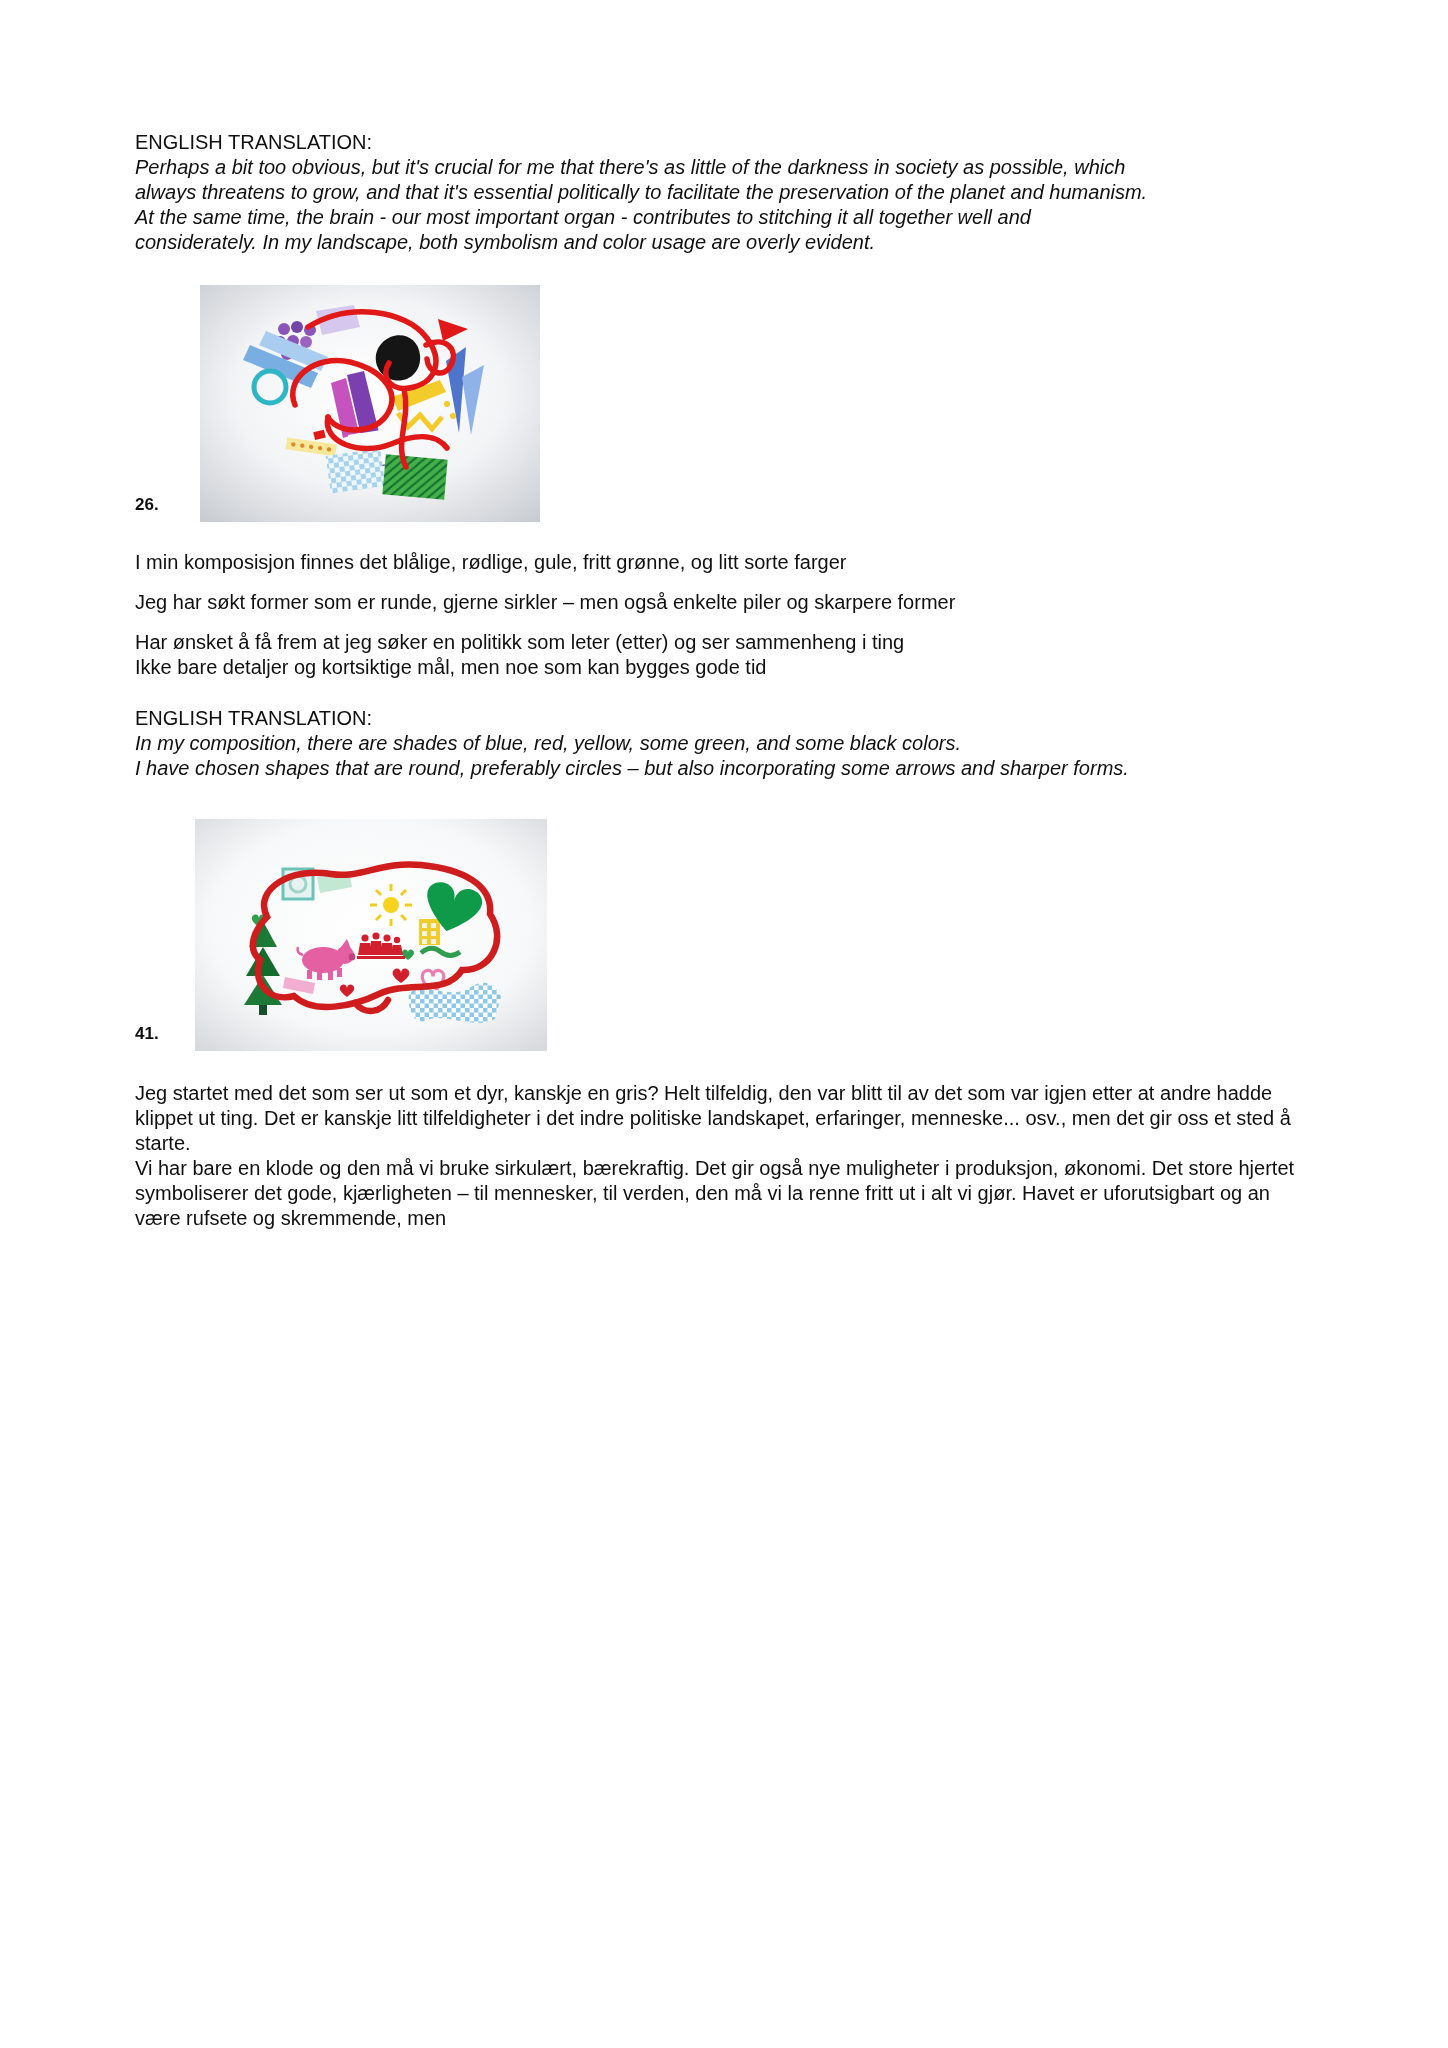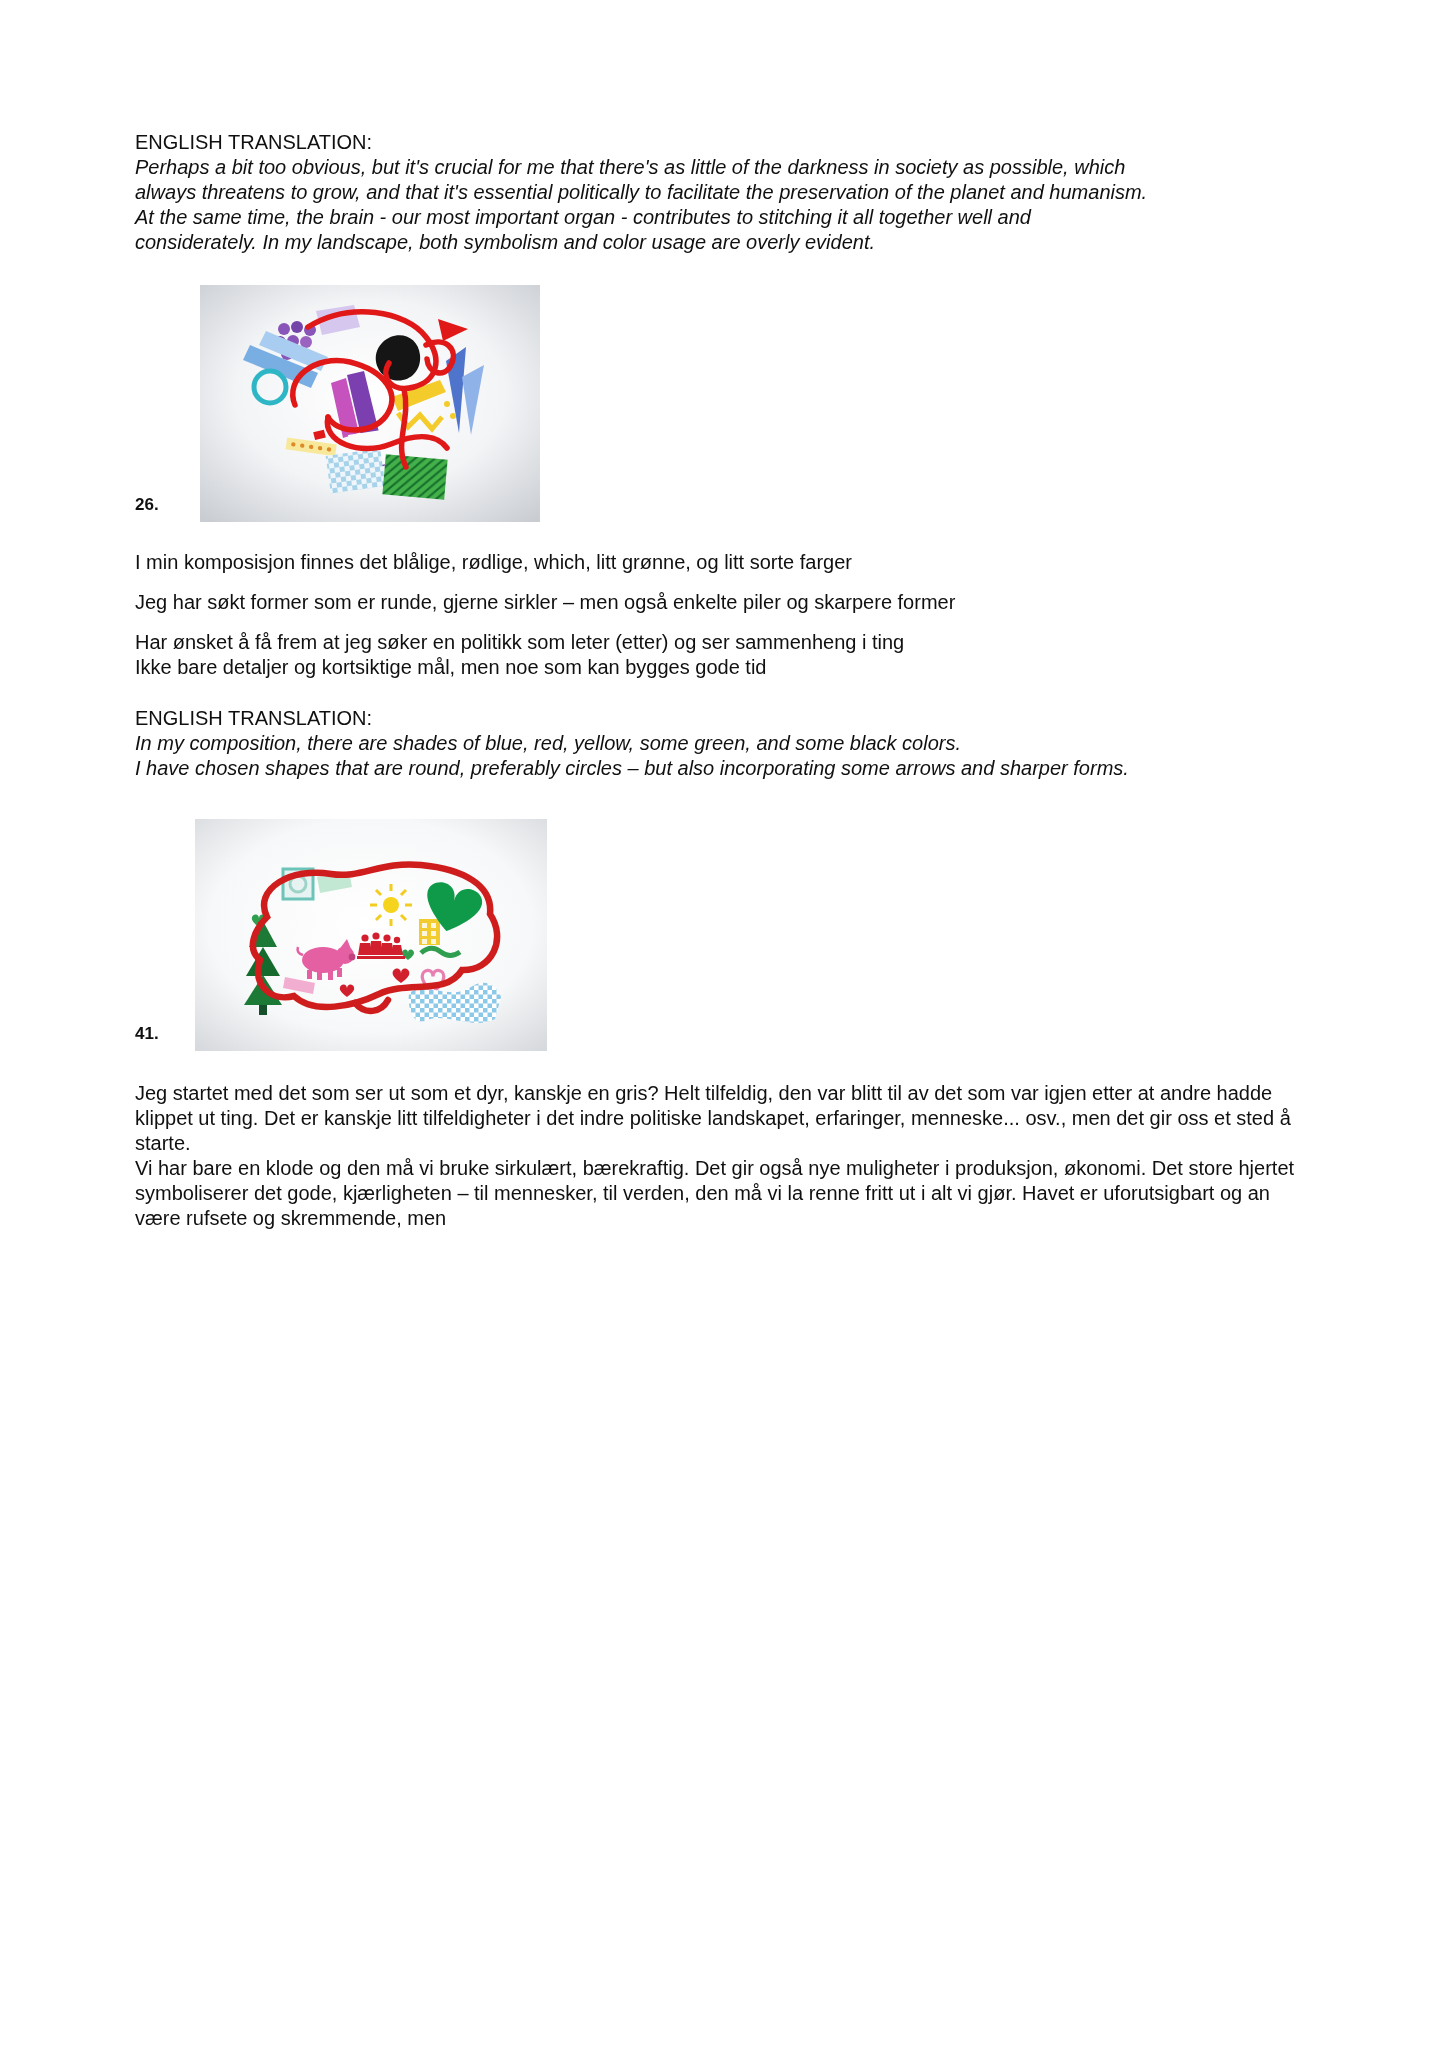--- a/index.html
+++ b/index.html
@@ -120,21 +120,21 @@
         <path d="M108,42 C150,16 206,26 226,52 C244,75 236,96 214,102 C191,108 180,92 189,78"></path>
         <path d="M95,120 C84,94 115,69 150,77 C186,86 201,110 186,131 C171,151 136,148 128,132"></path>
         <path d="M128,132 C122,158 161,171 191,159 C220,147 238,151 247,163"></path>
         <path d="M226,60 C245,51 259,64 251,80 C244,94 228,88 227,74"></path>
         <path d="M204,104 C211,134 194,158 206,182"></path>
       </g>
     </svg>
   </div>
 
   <section class="norsk-block">
-    <p class="text block">I min komposisjon finnes det blålige, rødlige, which, litt grønne, og litt sorte farger</p>
+    <p class="text block">I min komposisjon finnes det blålige, rødlige, gule, fritt grønne, og litt sorte farger</p>
     <p class="text block">Jeg har søkt former som er runde, gjerne sirkler – men også enkelte piler og skarpere former</p>
     <p class="text block prewrap">Har ønsket å få frem at jeg søker en politikk som leter (etter) og ser sammenheng i ting
 Ikke bare detaljer og kortsiktige mål, men noe som kan bygges gode tid</p>
   </section>
 
   <section>
     <div class="text heading2">ENGLISH TRANSLATION:</div>
     <p class="text italic block2 prewrap trans-body">In my composition, there are shades of blue, red, yellow, some green, and some black colors.
 I have chosen shapes that are round, preferably circles – but also incorporating some arrows and sharper forms.</p>
   </section>

